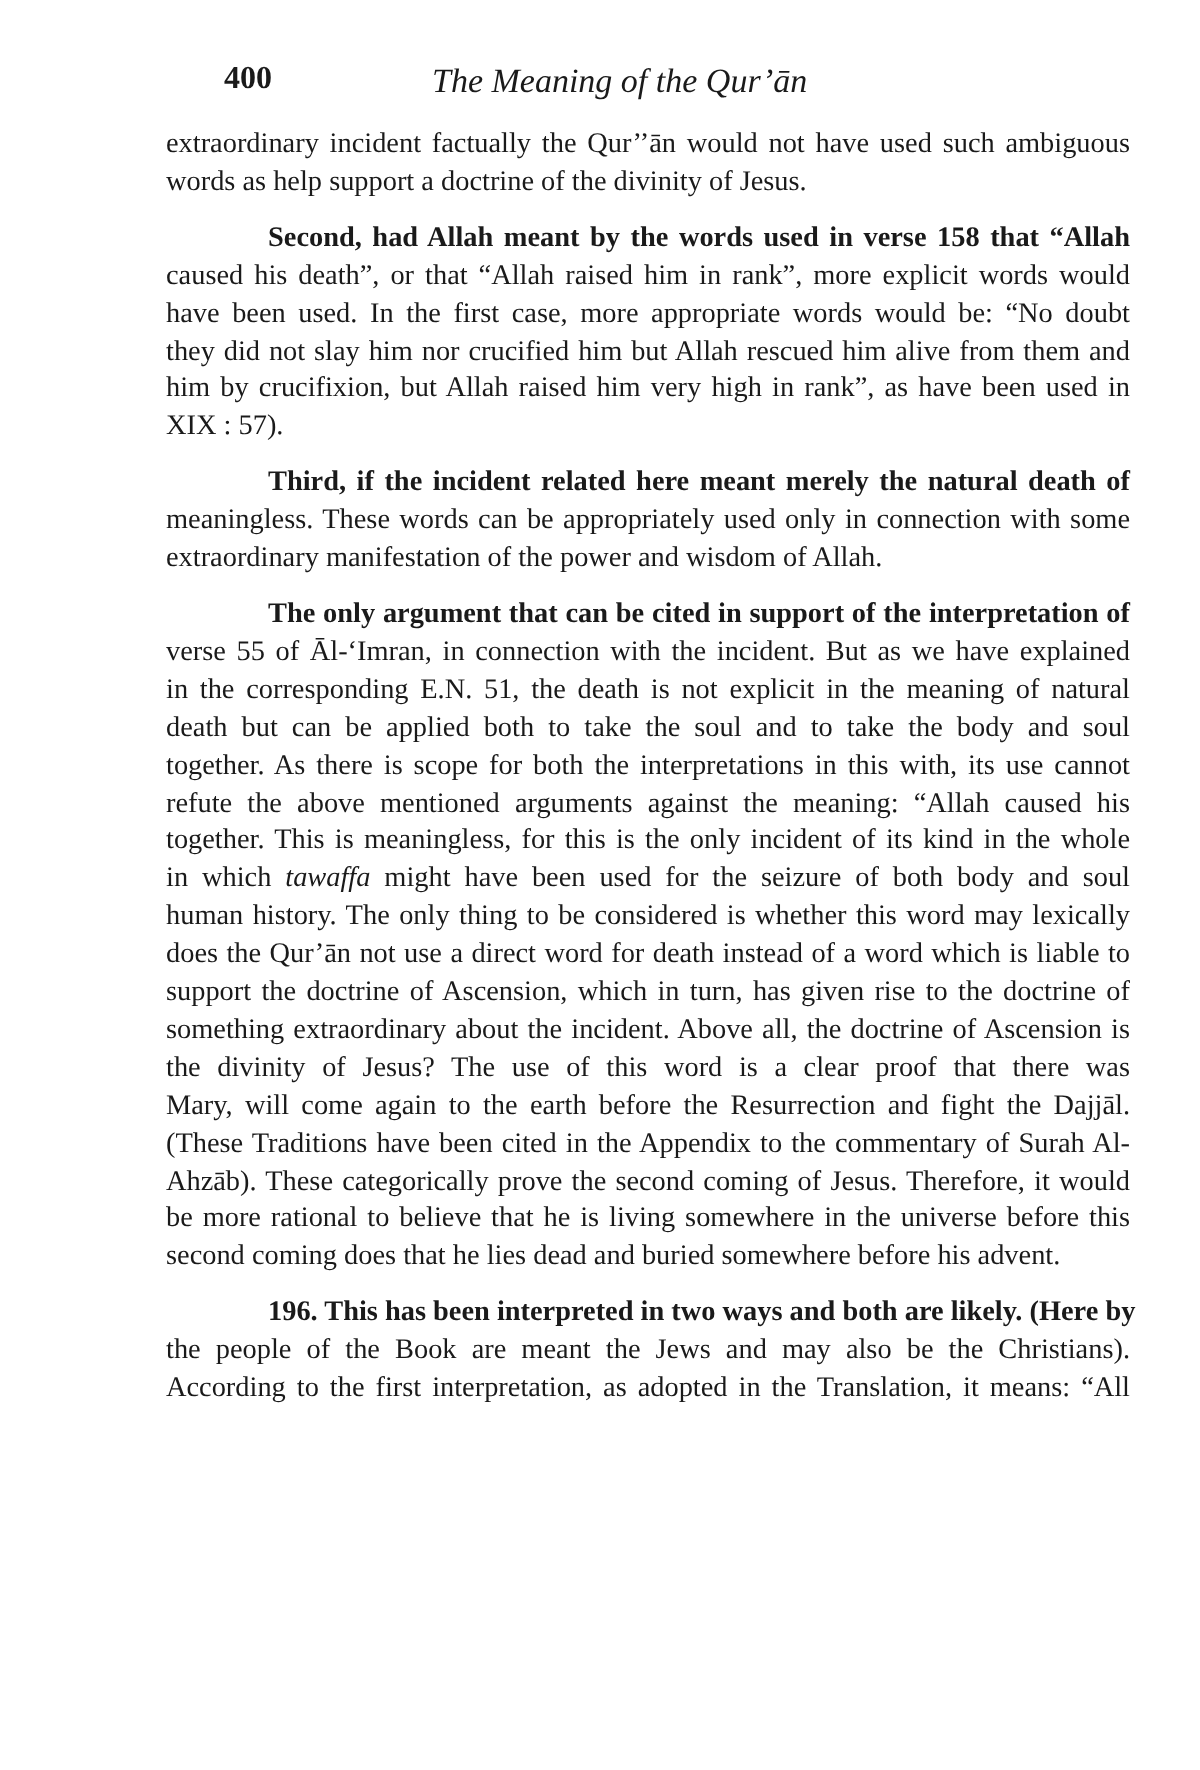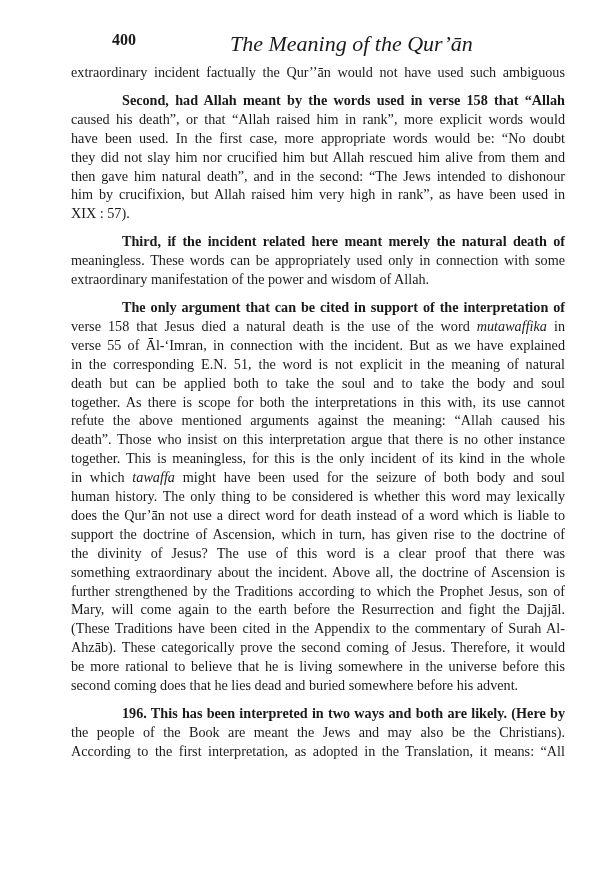--- a/index.html
+++ b/index.html
@@ -9,77 +9,74 @@
     font-family: "Liberation Serif", "DejaVu Serif", serif;
     color: #1a1a1a;
   }
   .page-header {
     position: absolute; top: 31px; left: 68px; width: 497px; height: 22px;
   }
   .page-number {
     position: absolute; left: 0; top: 0; font-weight: bold; font-size: 16px; margin-left: 44px;
   }
   .running-title {
-    position: absolute; left: 162px; top: 0; font-style: italic; font-size: 22px;
+    position: absolute; left: 148px; top: 0; font-style: italic; font-size: 17px;
   }
   .body-text {
     position: absolute; top: 63px; left: 71px; width: 494px;
     font-size: 14.2px; line-height: 18.9px;
   }
   .para {
-    margin: 0 0 9px 0; text-align: justify; text-align-last: left;
+    margin: 0 0 9px 12px; text-align: justify; text-align-last: left;
   }
   .line { display: block; text-align: justify; text-align-last: justify; white-space: nowrap; }
   .line.last { text-align-last: left; }
   .line.first-indent { padding-left: 51px; font-weight: bold; }
   em { font-style: italic; }
 </style>
 </head>
 <body>
 
 <div class="page-header">
   <span class="page-number">400</span>
   <span class="running-title">The Meaning of the Qur’ān</span>
 </div>
 
 <div class="body-text" id="body-text">
     <div class="para">
       <span class="line">extraordinary  incident   factually the Qur’’ān would not have used such ambiguous</span>
+      <span class="line last">words as help support a doctrine of the divinity of Jesus.</span>
     </div>
     <div class="para">
       <span class="line first-indent">Second, had Allah meant by the words used  in verse 158 that “Allah</span>
       <span class="line">caused his  death”, or that “Allah raised him in rank”, more explicit words would</span>
       <span class="line">have been used. In the first case, more appropriate words would be: “No doubt</span>
       <span class="line">they did not slay him nor crucified him but Allah rescued him alive from them and</span>
-      <span class="line">then  gave him natural death”, and in the second: “The Jews intended to dishonour</span>
       <span class="line">him by crucifixion, but Allah raised him very high in rank”, as have been used in</span>
       <span class="line last">XIX : 57).</span>
     </div>
     <div class="para">
       <span class="line first-indent">Third, if the incident related here meant merely the natural death of</span>
       <span class="line">meaningless.  These words can be appropriately used only in connection with some</span>
       <span class="line last">extraordinary manifestation of the power and wisdom of Allah.</span>
     </div>
     <div class="para">
       <span class="line first-indent">The only argument that can be cited in support of the interpretation of</span>
-      <span class="line">verse 158 that Jesus died a natural death is the use of the word <em>mutawaffika</em> in</span>
       <span class="line">verse 55 of Āl-‘Imran, in connection with the incident. But as we have explained</span>
-      <span class="line">in the corresponding E.N. 51, the word is not explicit in the meaning of natural</span>
+      <span class="line">in the corresponding E.N. 51, the death is not explicit in the meaning of natural</span>
       <span class="line">death but can be applied both to take the soul and to take the body and soul</span>
       <span class="line">together. As there is scope for both the interpretations in this with, its use cannot</span>
       <span class="line">refute the above mentioned arguments against the meaning: “Allah caused his</span>
-      <span class="line">death”. Those who insist on this interpretation argue that there is no other instance</span>
       <span class="line">together. This  is meaningless, for this is the only incident of its kind in the whole</span>
       <span class="line">in which <em>tawaffa</em> might have been used for the seizure of both body and soul</span>
       <span class="line">human history. The only thing to be considered is whether this word may lexically</span>
       <span class="line">does the Qur’ān not use a direct word for death instead of a word which is liable to</span>
       <span class="line">support the doctrine of Ascension, which in turn, has given rise to the doctrine of</span>
+      <span class="line">something extraordinary about the incident. Above all, the doctrine of Ascension is</span>
       <span class="line">the divinity of Jesus? The use of this word is a clear proof that there was</span>
-      <span class="line">something extraordinary about the incident. Above all, the doctrine of Ascension is</span>
-      <span class="line">further strengthened by the Traditions according to which the Prophet Jesus, son of</span>
       <span class="line">Mary, will come again to the earth before the Resurrection and fight the Dajjāl.</span>
       <span class="line">(These Traditions have been cited in the Appendix to the commentary of Surah Al-</span>
       <span class="line">Ahzāb). These categorically prove the second coming of Jesus. Therefore, it would</span>
       <span class="line">be more rational to believe that he is living somewhere in the universe before this</span>
       <span class="line last">second coming does that he lies dead and buried somewhere before his advent.</span>
     </div>
     <div class="para">
       <span class="line first-indent">196. This has been interpreted in two ways and both are likely. (Here by</span>
       <span class="line">the people of the Book are meant the Jews and may also be the Christians).</span>
       <span class="line">According to the first interpretation, as adopted in the Translation, it means: “All</span>

